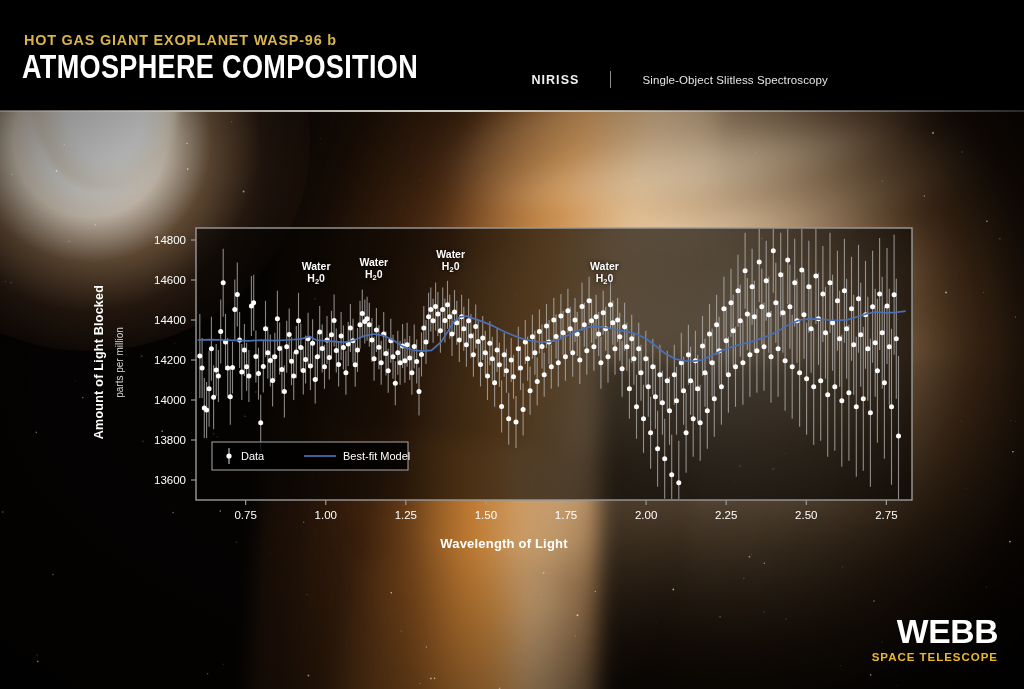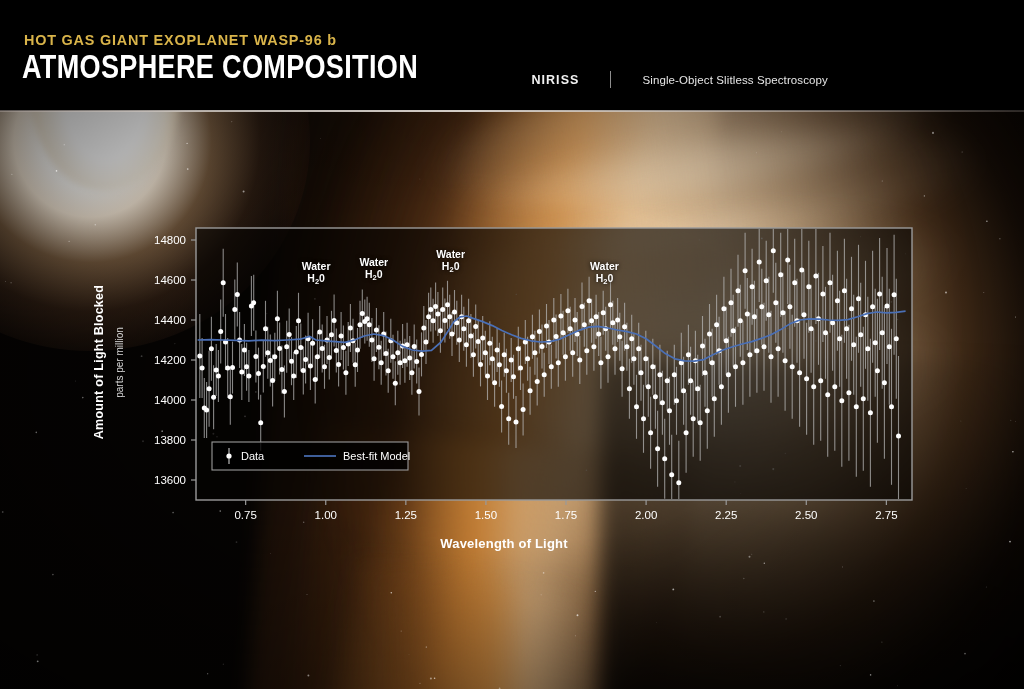--- a/index.html
+++ b/index.html
@@ -909,20 +909,24 @@
     <div id="eyebrow">HOT GAS GIANT EXOPLANET WASP-96 b</div>
     <div id="maintitle">ATMOSPHERE COMPOSITION</div>
     <div id="instr">
       <span class="nm">NIRISS</span>
       <span class="divider"></span>
       <span class="mode">Single-Object Slitless Spectroscopy</span>
     </div>
   </div>
   <div id="hdrline"></div>
 
+  <div id="logo">
+    <div class="webb">WEBB</div>
+    <div class="sub">SPACE TELESCOPE</div>
+  </div>
 
 <div class="wlab" style="left: 282.134px; top: 260px; width: 68px;">
       <div>Water</div>
       <div>H<sub>2</sub>0</div>
     </div>
     <div class="wlab" style="left: 339.799px; top: 256px; width: 68px;">
       <div>Water</div>
       <div>H<sub>2</sub>0</div>
     </div>
     <div class="wlab" style="left: 416.685px; top: 248px; width: 68px;">

